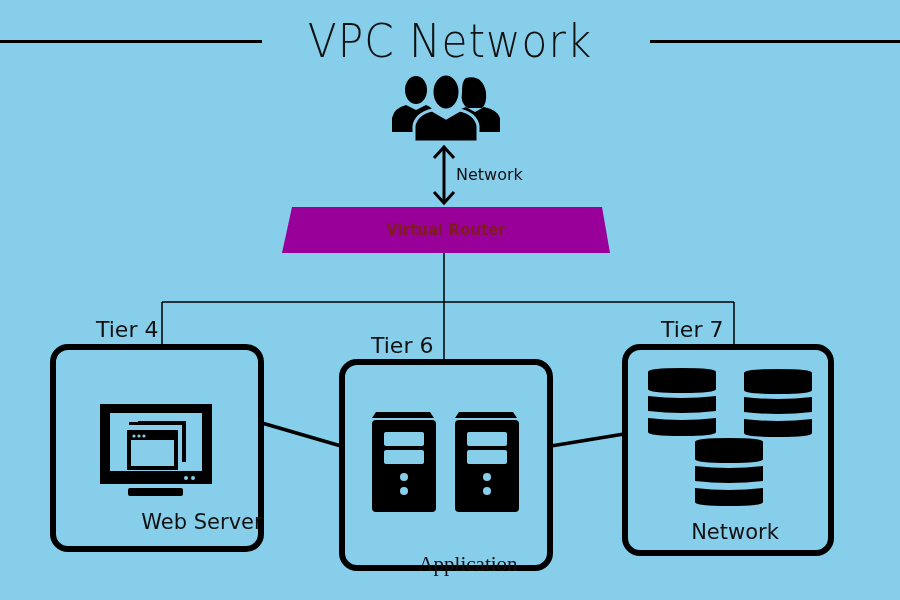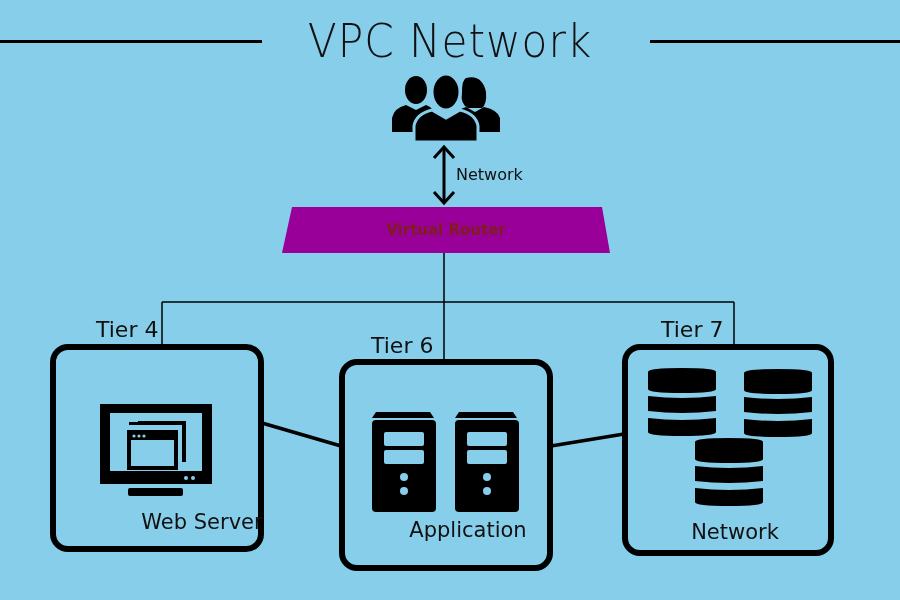--- a/index.html
+++ b/index.html
@@ -113,21 +113,21 @@
     <rect x="12" y="20" width="40" height="14" rx="2"></rect>
     <rect x="12" y="38" width="40" height="14" rx="2"></rect>
     <circle cx="32" cy="65" r="4"></circle>
     <circle cx="32" cy="79" r="4"></circle>
     <rect x="95" y="20" width="40" height="14" rx="2"></rect>
     <rect x="95" y="38" width="40" height="14" rx="2"></rect>
     <circle cx="115" cy="65" r="4"></circle>
     <circle cx="115" cy="79" r="4"></circle>
   </g>
 </svg>
-<div class="abs box-label" style="left:339px; top:518px; width:258px;">Application</div>
+<div class="abs box-label" style="left:339px; top:552px; width:258px;font-family:Liberation Serif, serif;">Application</div>
 
 <div class="abs tier-label" style="left:661px; top:317px;">Tier 7</div>
 <div class="abs box" style="left:622px; top:344px; width:212px; height:212px;"></div>
 <svg class="abs" style="left:648px; top:366px;" width="166" height="150" viewBox="0 0 166 150">
   <defs>
     <g id="dbcyl">
       <path d="M0,4 Q0,0 34,0 Q68,0 68,4 L68,21 Q68,25 34,25 Q0,25 0,21 Z" fill="#000"></path>
       <path d="M0,28 Q34,32 68,28 L68,43 Q34,47 0,43 Z" fill="#000"></path>
       <path d="M0,50 Q34,54 68,50 L68,64 Q68,68 34,68 Q0,68 0,64 Z" fill="#000"></path>
     </g>

